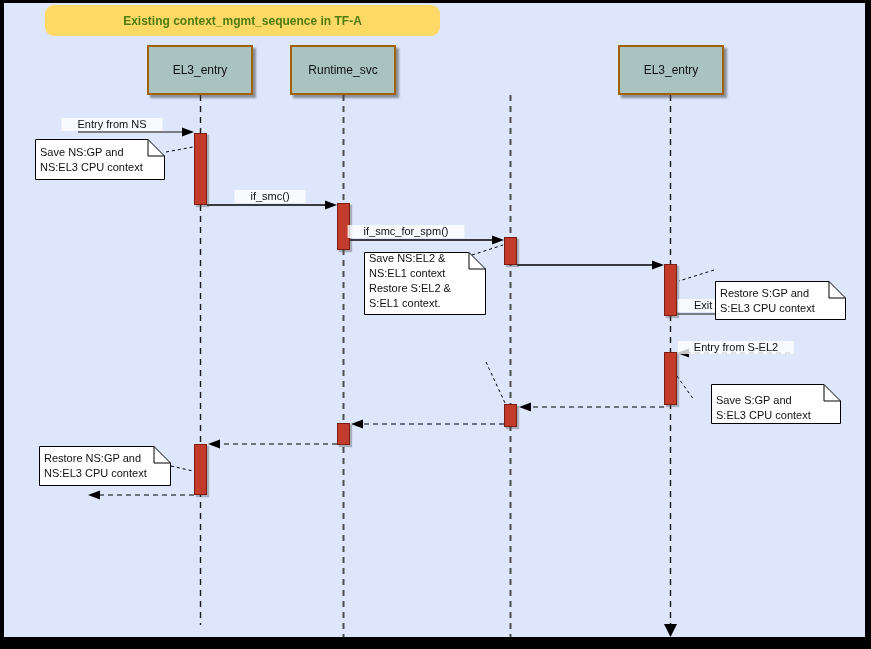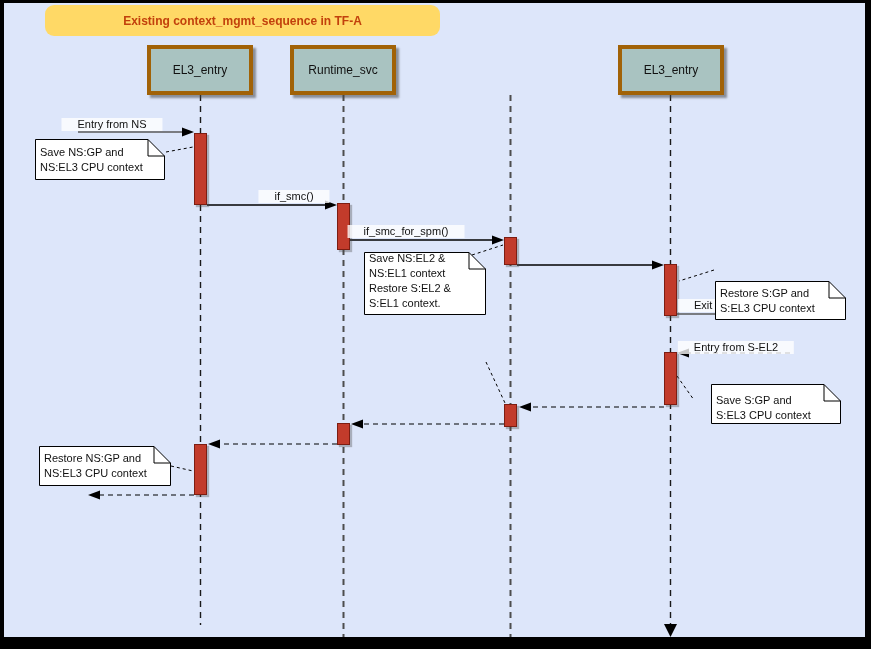--- a/index.html
+++ b/index.html
@@ -4,24 +4,24 @@
 <style>
   html,body{margin:0;padding:0;background:#222;}
   .frame{position:relative;width:871px;height:649px;background:#000;overflow:hidden;
          font-family:"Liberation Sans",sans-serif;}
   .canvas{position:absolute;left:4px;top:3px;width:861px;height:634px;background:#dde6fa;}
   .overlay{position:absolute;left:0;top:0;width:871px;height:649px;}
   svg.wires{position:absolute;left:0;top:0;display:block;}
 
   .title{position:absolute;left:45px;top:5px;width:395px;height:31px;background:#ffd966;
          border-radius:9px;display:flex;align-items:center;justify-content:center;
-         font-weight:bold;font-size:12px;color:#c2410c;}
+         font-weight:bold;font-size:12px;color:#4d7c0f;}
 
   .head{position:absolute;top:45px;width:106px;height:50px;background:#a9c3c1;
-        border:4px solid #a16207;box-sizing:border-box;
+        border:2px solid #a16207;box-sizing:border-box;
         box-shadow:3px 3px 2px rgba(70,70,70,.55);
         display:flex;align-items:center;justify-content:center;font-size:12px;color:#111;}
 
   .act{position:absolute;width:13px;background:#c23b2b;border:1px solid #7c1d12;
        box-sizing:border-box;box-shadow:2px 2px 1px rgba(70,70,70,.35);}
 
   .mlabel{position:absolute;font-size:11px;color:#111;white-space:nowrap;
           transform:translateX(-50%);background:rgba(255,255,255,.78);padding:0 16px;line-height:13px;}
 
   .note{position:absolute;}
@@ -100,21 +100,21 @@
     <div class="act" style="left:194px;top:133px;height:72px;"></div>
     <div class="act" style="left:337px;top:203px;height:47px;"></div>
     <div class="act" style="left:504px;top:237px;height:28px;"></div>
     <div class="act" style="left:664px;top:264px;height:52px;"></div>
     <div class="act" style="left:664px;top:352px;height:53px;"></div>
     <div class="act" style="left:504px;top:404px;height:23px;"></div>
     <div class="act" style="left:337px;top:423px;height:22px;"></div>
     <div class="act" style="left:194px;top:444px;height:51px;"></div>
 
     <div class="mlabel" style="left:112px;top:118px;">Entry from NS</div>
-    <div class="mlabel" style="left:270px;top:190px;margin-left:24px;">if_smc()</div>
+    <div class="mlabel" style="left:270px;top:190px;">if_smc()</div>
     <div class="mlabel" style="left:406px;top:225px;">if_smc_for_spm()</div>
     <div class="mlabel" style="left:726px;top:299px;">Exit to S-EL2</div>
     <div class="mlabel" style="left:736px;top:341px;">Entry from S-EL2</div>
 
     <div class="note" style="left:35px;top:139px;width:130px;height:41px;">
       <svg width="130" height="41">
         <path d="M0.5,0.5 H113 L129.5,17 V40.5 H0.5 Z" fill="#fff" stroke="#000" stroke-width="1"></path>
         <path d="M113,0.5 V17 H129.5" fill="none" stroke="#000" stroke-width="1"></path>
       </svg>
       <div class="txt">

